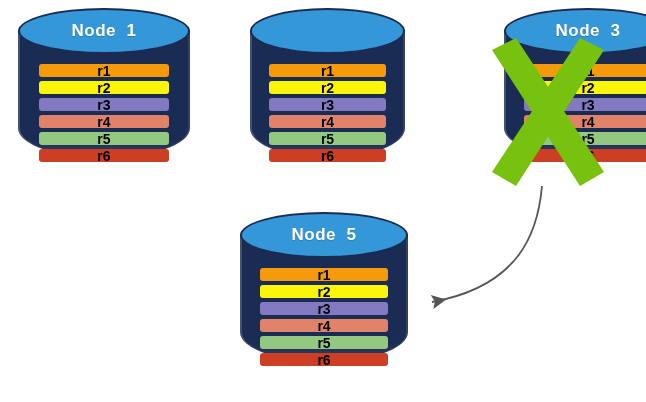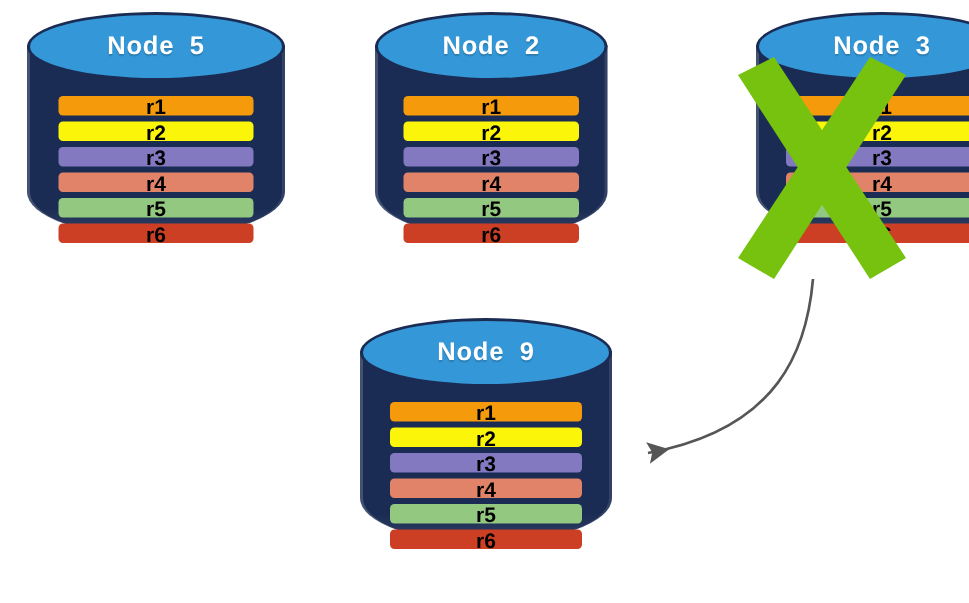--- a/index.html
+++ b/index.html
@@ -115,37 +115,36 @@
 </head>
 <body>
 
 <div id="canvas">
 
   <div class="node" style="left:18px; top:8px; width:172px; height:172px;">
     <div class="cyl-body">
       <div class="cyl-bottom-shade"></div>
     </div>
     <div class="cyl-top"></div>
-    <div class="cyl-label">Node  5</div>
+    <div class="cyl-label">Node  1</div>
     <div class="rows">
       <div class="row-bar" style="background:#f59b0b;">r1</div>
       <div class="row-bar" style="background:#fbf50a;">r2</div>
       <div class="row-bar" style="background:#8379c0;">r3</div>
       <div class="row-bar" style="background:#e08368;">r4</div>
       <div class="row-bar" style="background:#92c87f;">r5</div>
       <div class="row-bar" style="background:#cc3f24;">r6</div>
     </div>
   </div>
 
   <div class="node" style="left:250px; top:8px; width:155px; height:172px;">
     <div class="cyl-body">
       <div class="cyl-bottom-shade"></div>
     </div>
     <div class="cyl-top"></div>
-    <div class="cyl-label">Node  2</div>
     <div class="rows">
       <div class="row-bar" style="background:#f59b0b;">r1</div>
       <div class="row-bar" style="background:#fbf50a;">r2</div>
       <div class="row-bar" style="background:#8379c0;">r3</div>
       <div class="row-bar" style="background:#e08368;">r4</div>
       <div class="row-bar" style="background:#92c87f;">r5</div>
       <div class="row-bar" style="background:#cc3f24;">r6</div>
     </div>
   </div>
 
@@ -170,21 +169,21 @@
       <polygon points="6,12 30,0 118,134 94,148"></polygon>
       <polygon points="118,12 94,0 6,134 30,148"></polygon>
     </g>
   </svg>
 
   <div class="node" style="left:240px; top:212px; width:168px; height:172px;">
     <div class="cyl-body">
       <div class="cyl-bottom-shade"></div>
     </div>
     <div class="cyl-top"></div>
-    <div class="cyl-label">Node  9</div>
+    <div class="cyl-label">Node  5</div>
     <div class="rows">
       <div class="row-bar" style="background:#f59b0b;">r1</div>
       <div class="row-bar" style="background:#fbf50a;">r2</div>
       <div class="row-bar" style="background:#8379c0;">r3</div>
       <div class="row-bar" style="background:#e08368;">r4</div>
       <div class="row-bar" style="background:#92c87f;">r5</div>
       <div class="row-bar" style="background:#cc3f24;">r6</div>
     </div>
   </div>
 

